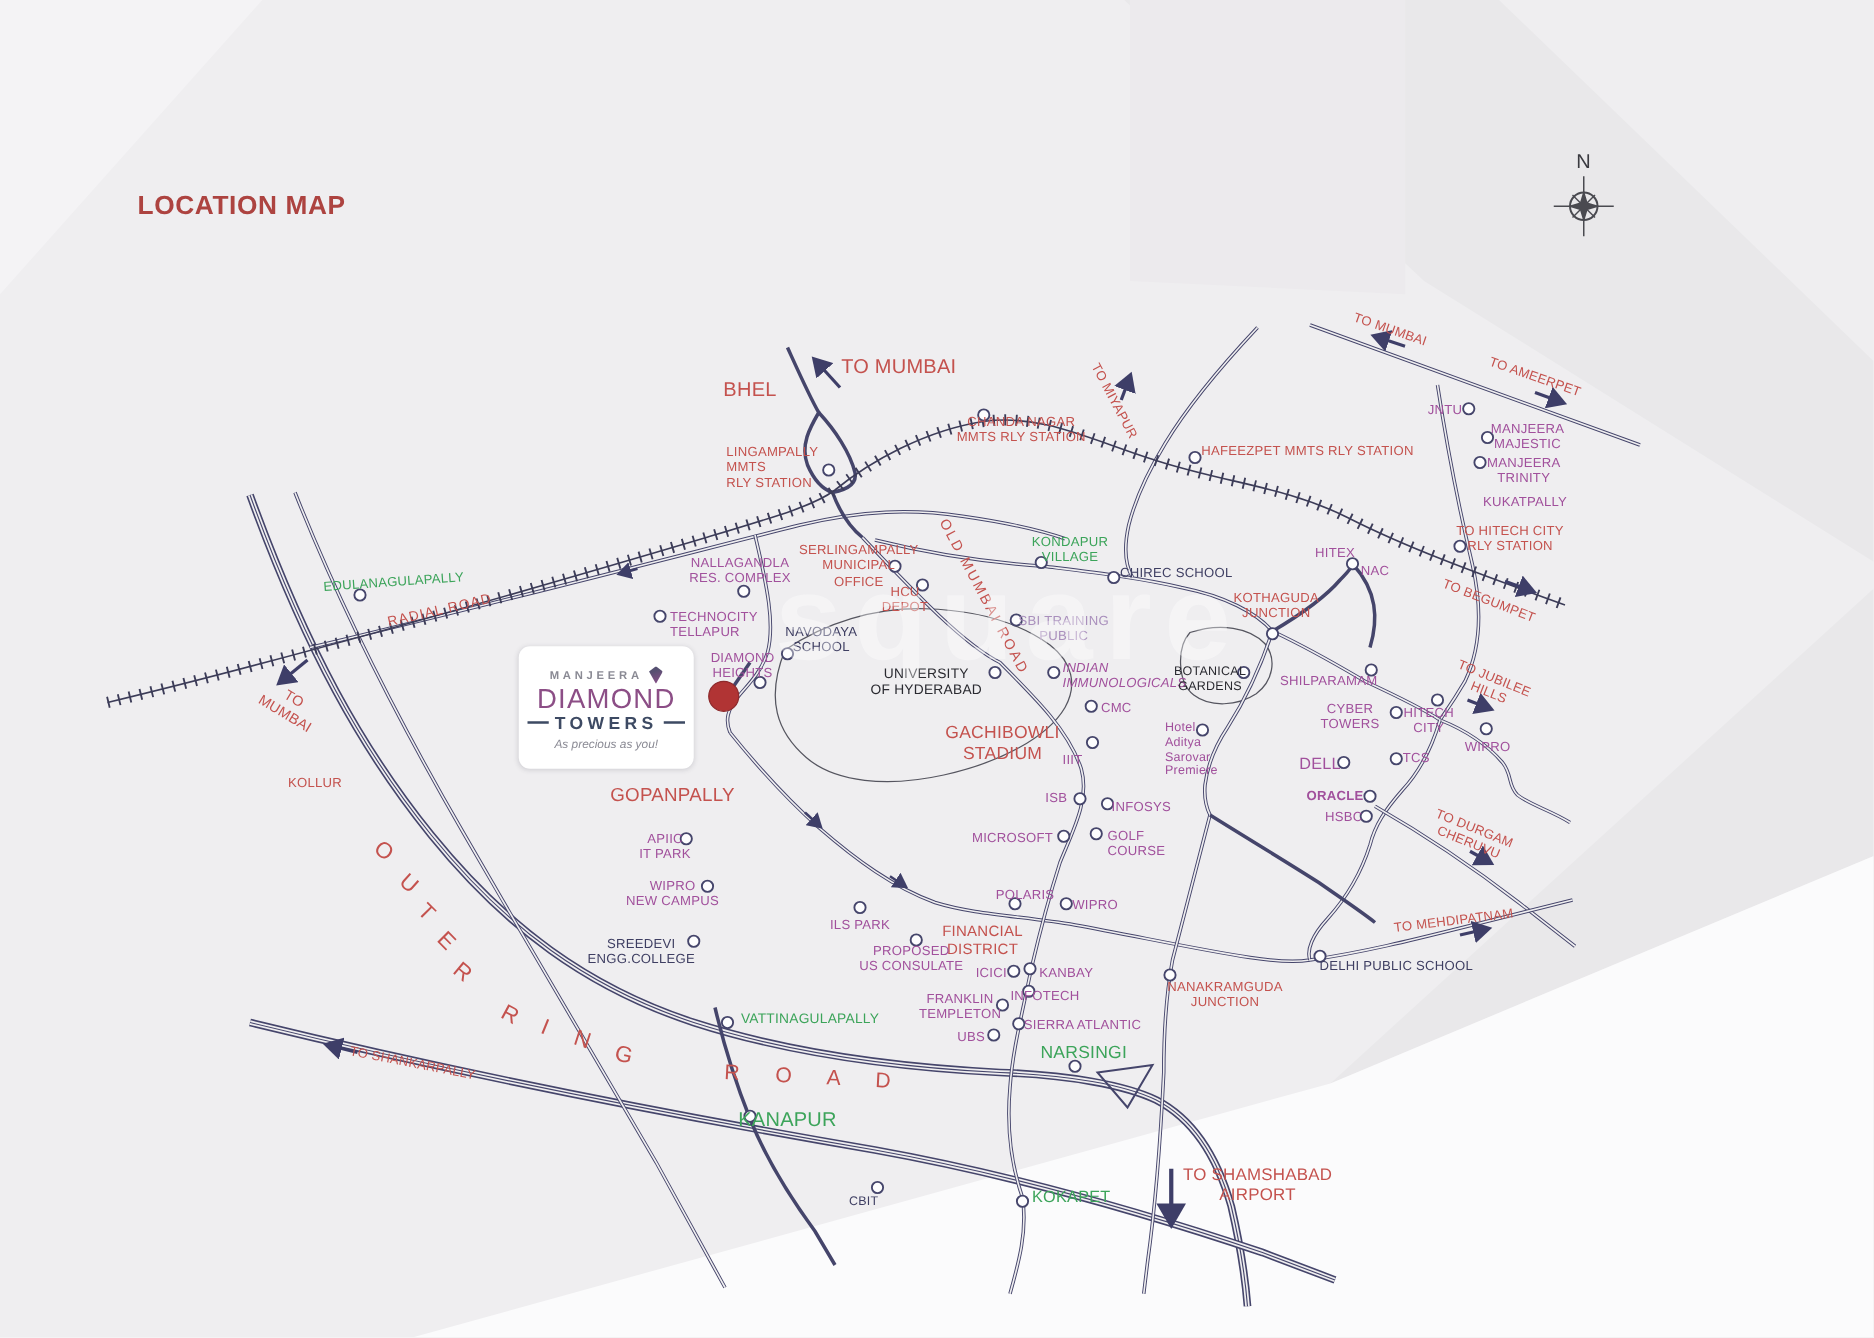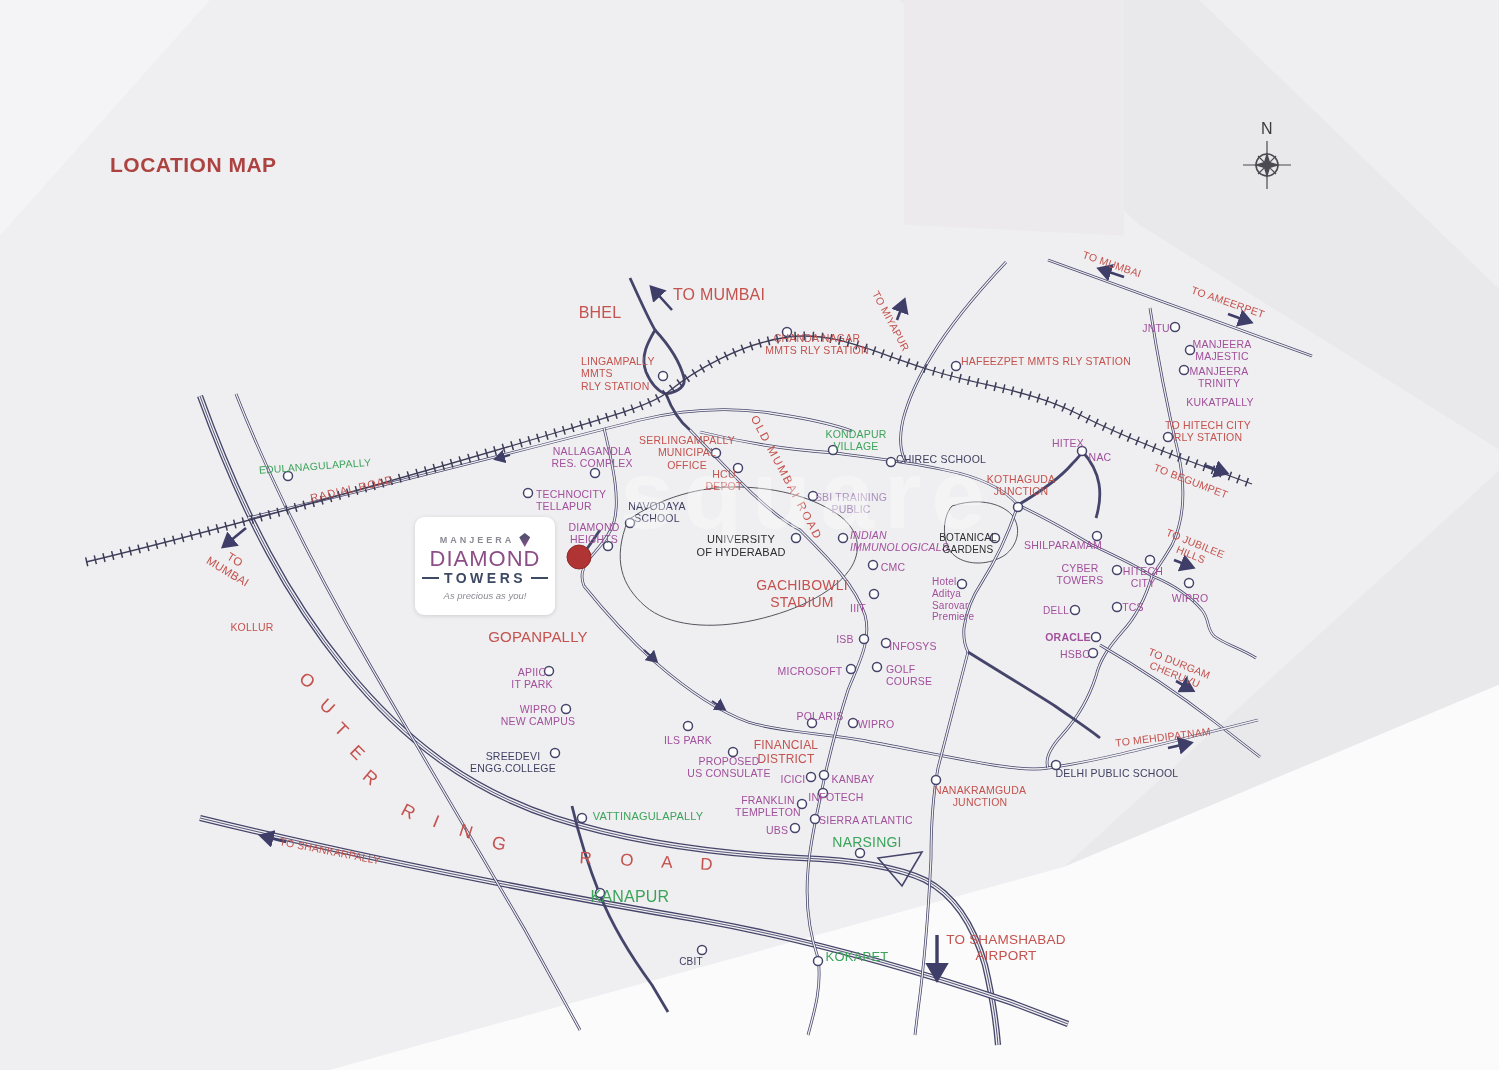--- a/index.html
+++ b/index.html
@@ -384,21 +384,21 @@
         <div>HITECH</div>
         <div>CITY</div>
       </div>
       <div class="lbl red" style="left: 1193px; top: 549px; font-size: 10.5px; transform: translate(-50%, -50%) rotate(22deg);">
         <div>TO JUBILEE</div>
         <div>HILLS</div>
       </div>
       <div class="lbl purple" style="left: 1190px; top: 598px; font-size: 10.5px; transform: translate(-50%, -50%) rotate(0deg);">
         <div>WIPRO</div>
       </div>
-      <div class="lbl purple" style="left: 1056px; top: 611px; font-size: 10px; transform: translate(-50%, -50%) rotate(0deg);">
+      <div class="lbl purple" style="left: 1056px; top: 611px; font-size: 13px; transform: translate(-50%, -50%) rotate(0deg);">
         <div>DELL</div>
       </div>
       <div class="lbl purple" style="left: 1133px; top: 607px; font-size: 10.5px; transform: translate(-50%, -50%) rotate(0deg);">
         <div>TCS</div>
       </div>
       <div class="lbl purple" style="left: 1068px; top: 637px; font-size: 10.5px; transform: translate(-50%, -50%) rotate(0deg); font-weight: 700;">
         <div>ORACLE</div>
       </div>
       <div class="lbl purple" style="left: 1075px; top: 654px; font-size: 10.5px; transform: translate(-50%, -50%) rotate(0deg);">
         <div>HSBC</div>

